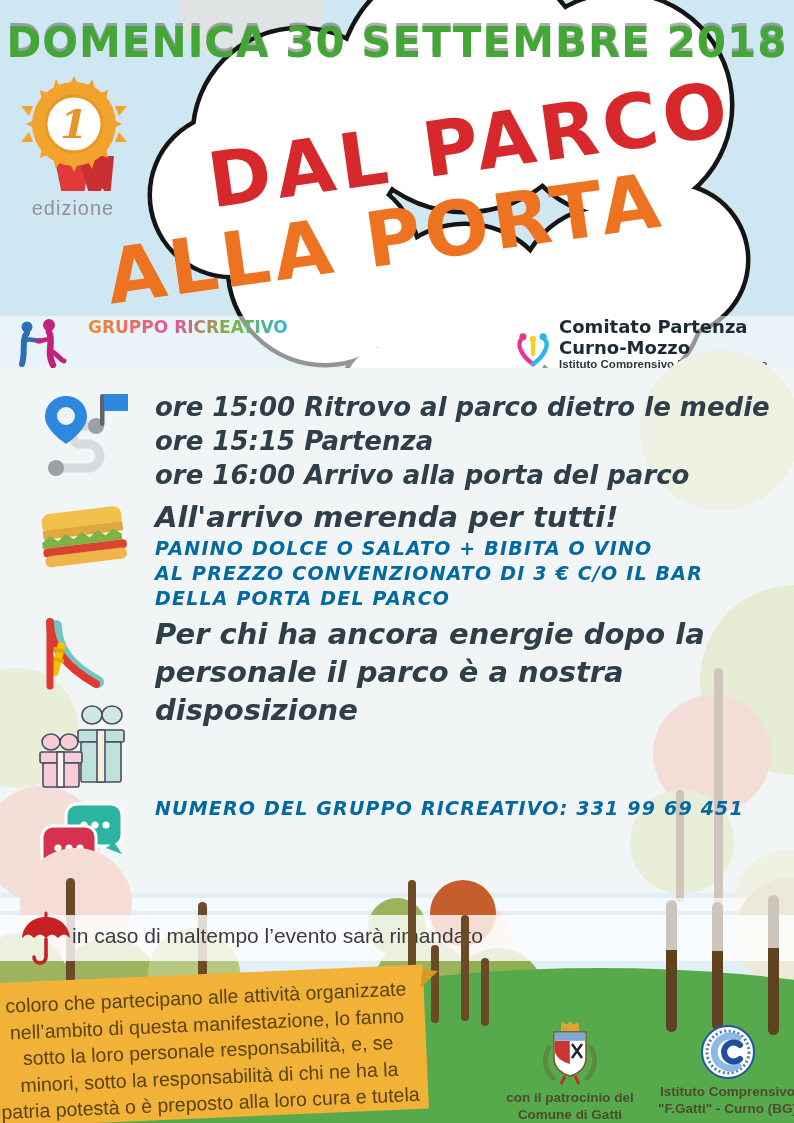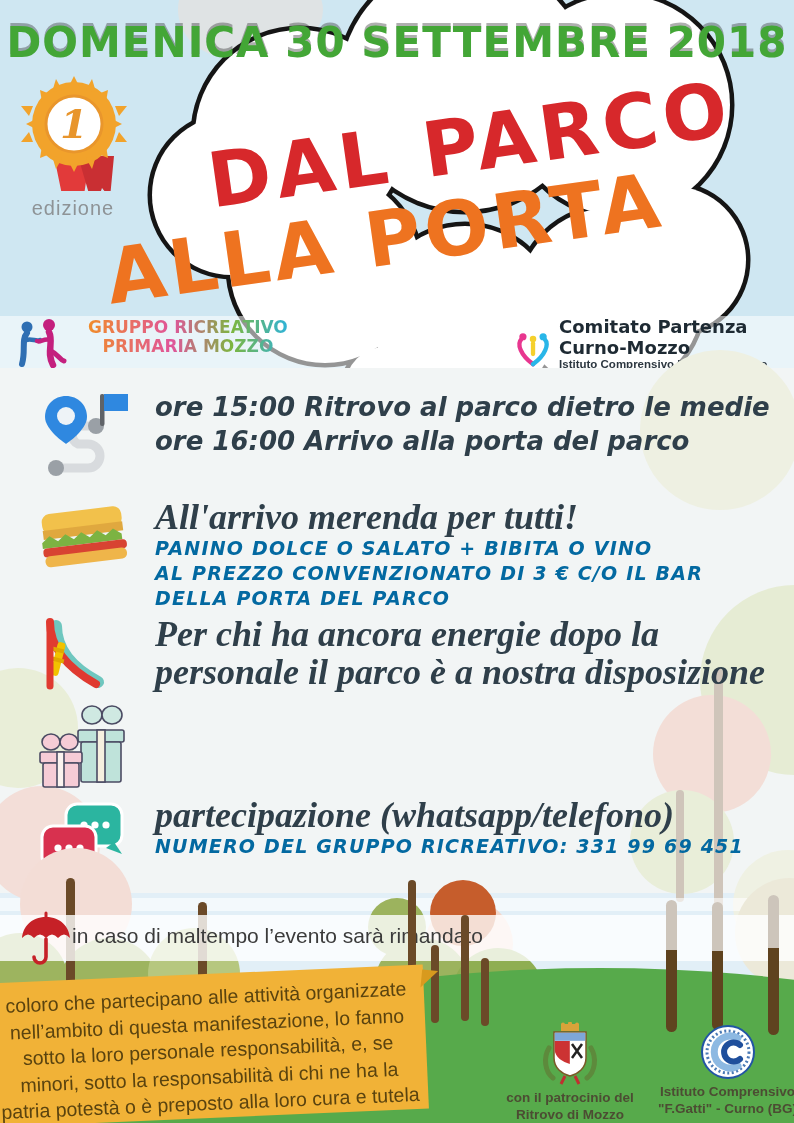--- a/index.html
+++ b/index.html
@@ -36,21 +36,21 @@
 
   
   .content-bg { position:absolute; left:0; top:368px; width:794px; height:525px; background:#f2f5f5; }
   .sky-bottom { position:absolute; left:0; top:893px; width:794px; height:230px; background:#e2eff7; }
   .pastel { position:absolute; border-radius:50%; }
   .stripe { position:absolute; left:0; width:794px; background:rgba(255,255,255,.6); }
   .trunk { position:absolute; border-radius:6px; }
 
   .row { position:absolute; color:#2f3f4a; font-family:"DejaVu Sans", sans-serif; }
   .h1line { font-size:26px; font-weight:bold; font-style:italic; line-height:34px; }
-  .h2line { font-size:36px; font-weight:bold; font-style:italic; line-height:38px;font-family:Liberation Serif, serif; }
+  .h2line { font-size:29px; font-weight:bold; font-style:italic; line-height:38px; }
   .caps { font-size:19px; font-weight:bold; font-style:italic; letter-spacing:1.2px; line-height:25px; color:#0369a1; }
   .row-icon { position:absolute; }
 
   
   .weather { position:absolute; left:0; top:915px; width:794px; height:46px; background:rgba(255,255,255,.8); }
   .weather-text { position:absolute; left:72px; top:9px; font-size:21px; color:#3b3b3b; }
   .weather-icon { position:absolute; left:20px; top:-6px; }
 
   
   .hill { position:absolute; left:-100px; top:968px; width:1400px; height:600px; background:#57aa4b; border-radius:50%; }
@@ -140,21 +140,20 @@
       <circle cx="11" cy="9" r="5.5" fill="#2f6fb3"></circle>
       <path d="M11,15 C5,22 10,32 6,46" stroke="#2f6fb3" stroke-width="6" fill="none" stroke-linecap="round"></path>
       <path d="M10,22 C16,20 20,24 24,22" stroke="#2f6fb3" stroke-width="4.5" fill="none" stroke-linecap="round"></path>
       <circle cx="33" cy="7" r="6" fill="#c4207e"></circle>
       <path d="M33,14 C38,24 30,34 37,47" stroke="#c4207e" stroke-width="6.5" fill="none" stroke-linecap="round"></path>
       <path d="M34,22 C28,20 24,25 21,23" stroke="#c4207e" stroke-width="4.5" fill="none" stroke-linecap="round"></path>
       <path d="M35,33 C42,36 44,42 48,43" stroke="#c4207e" stroke-width="5" fill="none" stroke-linecap="round"></path>
     </svg>
     <div class="org-left-text">
       <div>GRUPPO RICREATIVO</div>
-      <div>PRIMARIA MOZZO</div>
     </div>
   </div>
 
   <div class="org-right">
     <svg width="50" height="54" viewBox="0 0 50 54">
       <circle cx="11" cy="10" r="5" fill="#e8368f"></circle>
       <path d="M25,48 C8,36 2,20 9,13" stroke="#e8368f" stroke-width="6" fill="none" stroke-linecap="round"></path>
       <circle cx="39" cy="10" r="5" fill="#29b6e8"></circle>
       <path d="M25,48 C42,36 48,20 41,13" stroke="#29b6e8" stroke-width="6" fill="none" stroke-linecap="round"></path>
       <circle cx="25" cy="13" r="4.5" fill="#f5d02c"></circle>
@@ -183,20 +182,21 @@
     <path d="M22,76 H52 a12,12 0 0 0 0,-24 H42 a10,10 0 0 1 0,-18 h16" stroke="#d8dbde" stroke-width="9" fill="none" stroke-linecap="round"></path>
     <circle cx="20" cy="76" r="8" fill="#9aa0a6"></circle>
     <circle cx="60" cy="34" r="8" fill="#9aa0a6"></circle>
     <rect x="64" y="2" width="4.5" height="32" rx="2" fill="#5f6368"></rect>
     <rect x="68" y="2" width="24" height="17" fill="#2f88e0"></rect>
     <path d="M30,4 C18,4 9,13 9,25 c0,13 21,27 21,27 s21,-14 21,-27 C51,13 42,4 30,4 z" fill="#2f88e0"></path>
     <circle cx="30" cy="24" r="9" fill="#eef3f7"></circle>
   </svg>
   <div class="row" style="left:155px; top:390px;">
     <div class="h1line">ore 15:00 Ritrovo al parco dietro le medie</div>
+    <div class="h1line">ore 15:15 Partenza</div>
     <div class="h1line">ore 16:00 Arrivo alla porta del parco</div>
   </div>
 
   <svg class="row-icon" style="left:34px; top:502px;" width="100" height="74" viewBox="0 0 100 74">
     <g transform="rotate(-7 50 37)">
       <rect x="10" y="8" width="80" height="20" rx="8" fill="#f2c14b"></rect>
       <rect x="10" y="24" width="80" height="9" fill="#e0a83f"></rect>
       <path d="M8,36 l8,-6 8,6 8,-6 8,6 8,-6 8,6 8,-6 8,6 8,-6 8,6 v6 H8 z" fill="#7cb342"></path>
       <rect x="8" y="42" width="84" height="9" rx="4" fill="#d84332"></rect>
       <rect x="9" y="50" width="82" height="11" rx="5" fill="#efb54a"></rect>
@@ -245,21 +245,20 @@
         <circle cx="57" cy="25" r="3.6" fill="#ffffff"></circle>
         <circle cx="68" cy="25" r="3.6" fill="#ffffff"></circle>
       <rect x="4" y="26" width="54" height="42" rx="11" fill="#d8314f" stroke="#ffffff" stroke-width="3"></rect>
       <path d="M12,64 l-4,14 14,-8 z" fill="#d8314f"></path>
       <circle cx="20" cy="48" r="3.6" fill="#ffffff"></circle>
         <circle cx="31" cy="48" r="3.6" fill="#ffffff"></circle>
         <circle cx="42" cy="48" r="3.6" fill="#ffffff"></circle>
     </g>
   </svg>
   <div class="row" style="left:155px; top:796px;">
-    <div class="h2line">partecipazione (whatsapp/telefono)</div>
     <div class="caps">NUMERO DEL GRUPPO RICREATIVO: 331 99 69 451</div>
   </div>
 
   <div class="stripe" style="top:898px; height:13px;"></div>
   <div class="pastel" style="left:20px; top:848px; width:112px; height:112px; background:#f3ddd6;"></div>
   <div class="pastel" style="left:-28px; top:933px; width:96px; height:96px; background:#9db45f;"></div>
   <div class="pastel" style="left:58px; top:938px; width:102px; height:102px; background:#9db45f;"></div>
   <div class="pastel" style="left:148px; top:928px; width:92px; height:92px; background:#b6c77f;"></div>
   <div class="trunk" style="left:66px; top:878px; width:9px; height:112px; background:#6b4a28;"></div>
   <div class="trunk" style="left:198px; top:902px; width:9px; height:92px; background:#6b4a28;"></div>
@@ -306,21 +305,21 @@
       <circle cx="22" cy="2.5" r="2" fill="#d9a33a"></circle>
         <circle cx="29" cy="1.5" r="2" fill="#d9a33a"></circle>
         <circle cx="36" cy="2.5" r="2" fill="#d9a33a"></circle>
       <path d="M13,10 h32 v26 c0,10 -8,16 -16,18 c-8,-2 -16,-8 -16,-18 z" fill="#ffffff" stroke="#7a5a28" stroke-width="1.5"></path>
       <rect x="13.8" y="10.8" width="30.4" height="8" fill="#7ea7d8"></rect>
       <path d="M13.8,19 h15 v23 c-7,-2 -15,-7 -15,-14 z" fill="#cc3333"></path>
       <path d="M31,22 l10,14 M41,22 l-10,14" stroke="#222222" stroke-width="2.5"></path>
       <path d="M24,54 l-4,8 M34,54 l4,8" stroke="#c03030" stroke-width="3"></path>
     </svg>
     <div class="footer-label">con il patrocinio del</div>
-    <div class="footer-label">Ritrovo di Mozzo</div>
+    <div class="footer-label">Comune di Gatti</div>
   </div>
 
   <div class="footer-logo" style="left:655px; top:1024px; width:145px;">
     <svg class="logo-img" width="56" height="56" viewBox="0 0 56 56">
       <circle cx="28" cy="28" r="26" fill="#ffffff" stroke="#2255a4" stroke-width="2"></circle>
       <circle cx="28" cy="28" r="21" fill="none" stroke="#4a7ab5" stroke-width="3" stroke-dasharray="2,2.5"></circle>
       <path d="M38,14 A16,16 0 1 0 38,42" stroke="#8db9e2" stroke-width="7" fill="none" stroke-linecap="round"></path>
       <path d="M40,21 A9.5,9.5 0 1 0 40,35" stroke="#1f4f9c" stroke-width="6" fill="none" stroke-linecap="round"></path>
     </svg>
     <div class="footer-label">Istituto Comprensivo</div>

